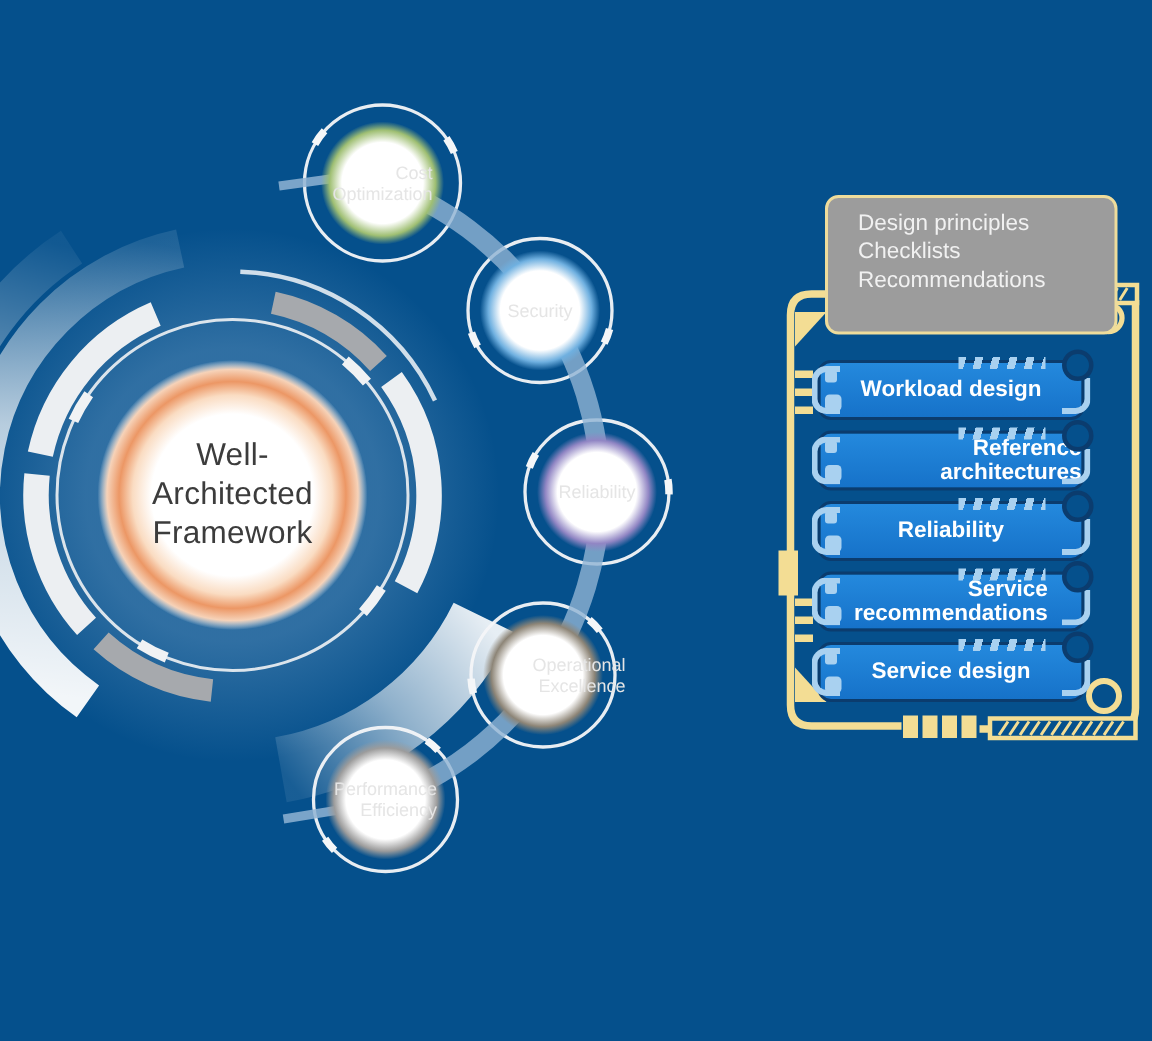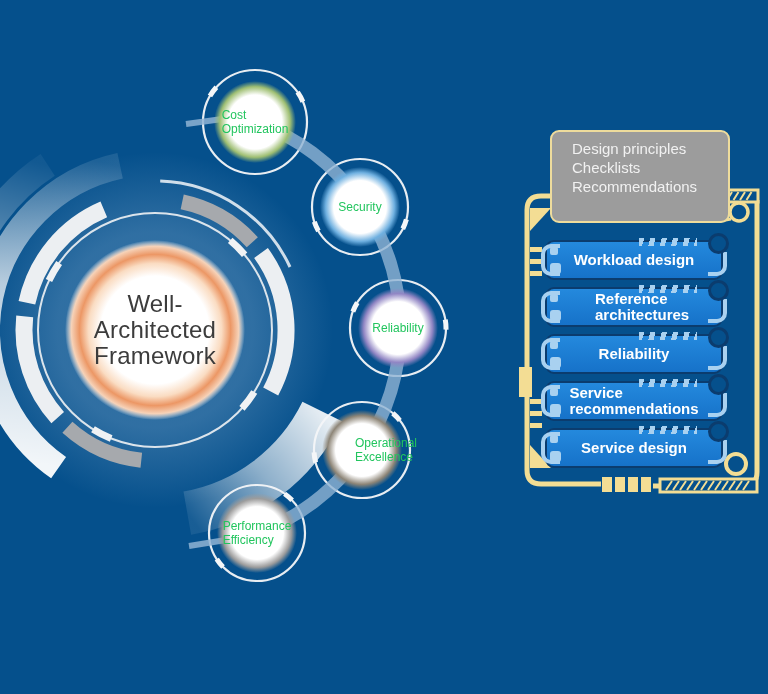--- a/index.html
+++ b/index.html
@@ -7,46 +7,46 @@
     position:relative; width:768px; height:694px;
     background:#05508c; overflow:hidden;
     font-family:"Liberation Sans", sans-serif;
   }
   .stage svg.art { position:absolute; left:0; top:0; z-index:0; }
   .prewrap { white-space:pre-line; }
 
   
   .center-label {
     position:absolute; left:155px; top:330px; transform:translate(-50%,-50%);
-    z-index:3; color:#3c3c3c; font-size:24px; line-height:26px;
+    z-index:3; color:#3c3c3c; font-size:21px; line-height:26px;
     text-align:center; font-weight:400; letter-spacing:0.2px;
   }
   .pillar-label {
     position:absolute; transform:translate(-50%,-50%); z-index:3;
-    color:#22c55e; font-size:12px; line-height:14px; text-align:left;
+    color:#e5e5e5; font-size:12px; line-height:14px; text-align:right;
   }
 
   
   .info-panel {
-    position:absolute; left:550px; top:130px; width:180px; height:93px;
+    position:absolute; left:550px; top:130px; width:195px; height:93px;
     background:#9c9c9c; border:2px solid #eedc9c; border-radius:9px;
     box-sizing:border-box; z-index:2; padding:7px 0 0 20px;
   }
   .info-line { color:#f1f1f1; font-size:15px; line-height:19px; }
 
   
   .res-btn {
     position:absolute; left:545px; width:178px; height:40px; z-index:2;
     background:linear-gradient(180deg,#2489dd 0%,#1672c9 100%);
     border:2px solid #0b3c6e; border-radius:9px; box-sizing:border-box;
     display:flex; align-items:center; justify-content:center;
   }
   .res-btn .lbl {
     color:#ffffff; font-size:15px; font-weight:bold; line-height:16px;
-    text-align:left;
+    text-align:right;
   }
   .res-btn .brk-left {
     position:absolute; left:-6px; top:2px; bottom:2px; width:15px;
     border:4px solid #a9d1f0; border-right:none; border-radius:10px 0 0 10px;
   }
   .res-btn .brk-br {
     position:absolute; right:-6px; bottom:2px; width:15px; height:55%;
     border:4px solid #a9d1f0; border-left:none; border-top:none;
     border-radius:0 0 10px 0;
   }

